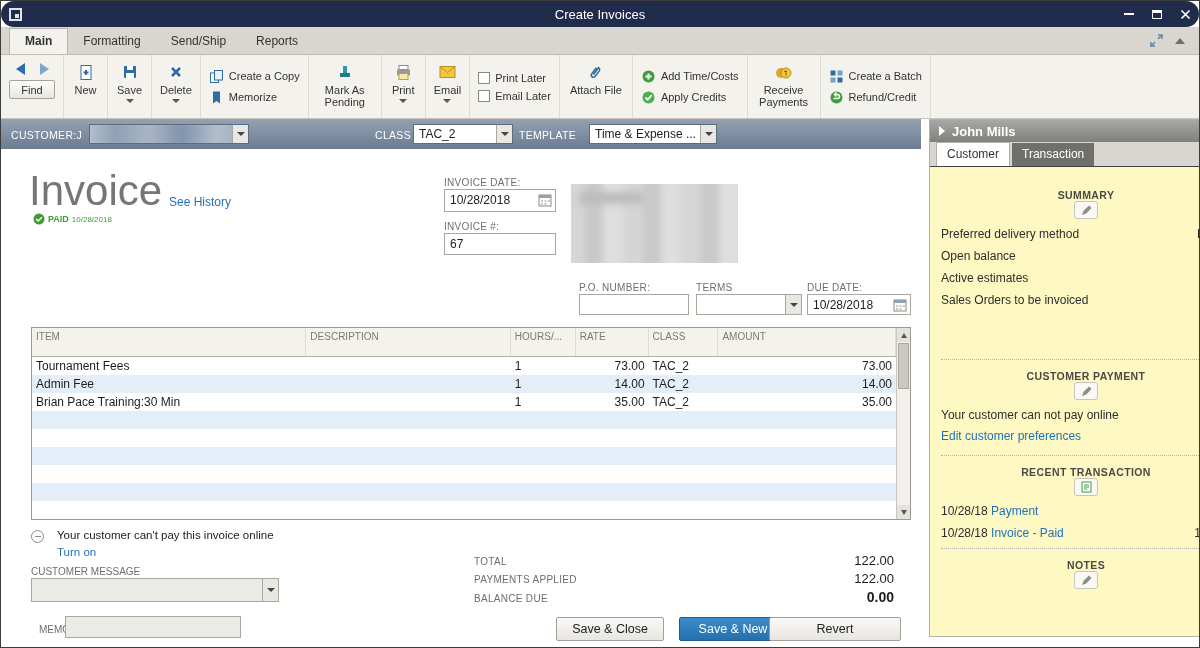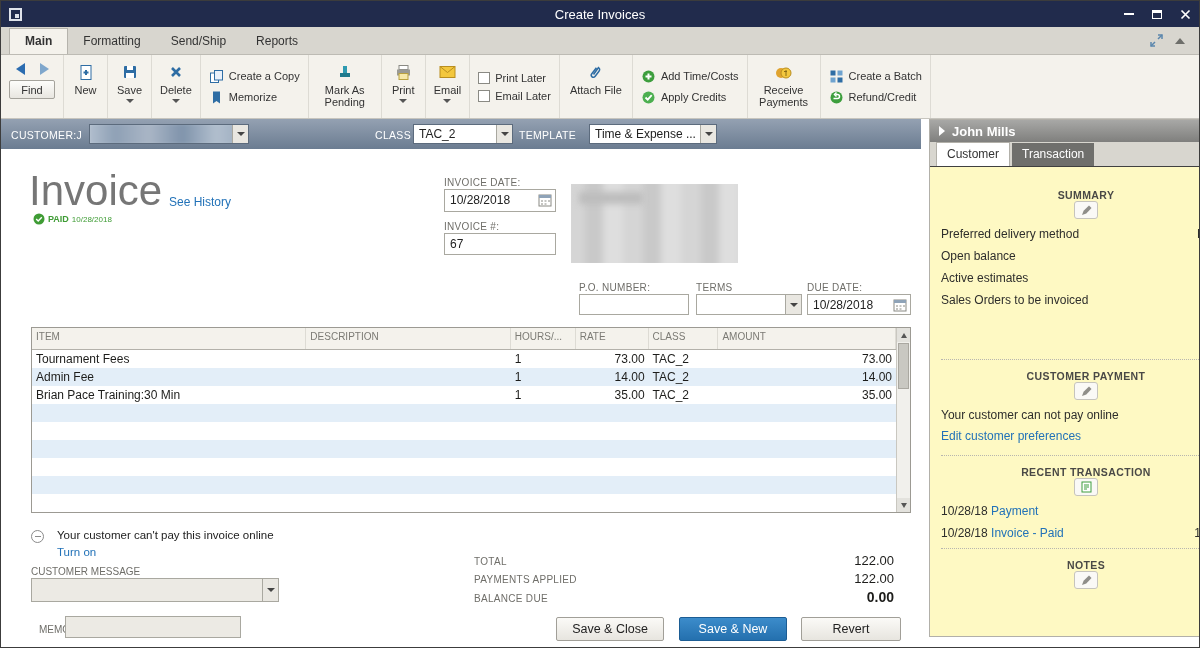--- a/index.html
+++ b/index.html
@@ -2,21 +2,21 @@
 <html><head>
 <meta charset="utf-8">
 <style>
   * { margin:0; padding:0; box-sizing:border-box; }
   body { font-family:"Liberation Sans", sans-serif; background:#777; }
   .win { position:relative; width:1200px; height:648px; background:#fff; overflow:hidden;
          border:1px solid #3c3c3c; }
 
   
   .titlebar { position:absolute; left:0; top:0; width:100%; height:26px; background:#212b4c;
-              display:flex; align-items:center; }
+              display:flex; align-items:center;border-radius:13px; }
   .app-icon { width:13px; height:13px; border:2px solid #dfe3ea; margin-left:8px; position:relative; }
   .app-icon::after { content:""; position:absolute; right:1px; bottom:1px; width:4px; height:4px; background:#dfe3ea; }
   .title { position:absolute; left:0; right:0; text-align:center; color:#fff; font-size:13px; }
   .winctl { margin-left:auto; display:flex; align-items:center; height:100%; z-index:2; }
   .wbtn { width:28px; height:100%; display:flex; align-items:center; justify-content:center; cursor:default; }
   .glyph-min { width:10px; height:2px; background:#fff; }
   .glyph-max { width:10px; height:9px; border:1.5px solid #fff; border-top-width:3px; }
 
   
   .tabrow { position:absolute; left:0; top:26px; width:100%; height:28px; background:#d8d6cf;
@@ -77,21 +77,21 @@
          padding:3px 5px; }
   .fld .cal { position:absolute; right:3px; top:3px; }
   .addr-blur { position:absolute; left:570px; top:65px; width:167px; height:79px; background:#d9d9d9; overflow:hidden; }
   .addr-blur::before { content:""; position:absolute; inset:-6px;
       background:repeating-linear-gradient(90deg,#d5d5d5 0 20px,#c9c9c9 20px 38px,#dedede 38px 58px);
       filter:blur(3px); }
   .addr-smudge { position:absolute; left:8px; top:8px; width:64px; height:12px; background:#bdbdbd; filter:blur(3px); }
 
   
   .table { position:absolute; left:30px; top:208px; width:880px; border:1px solid #9c9a93; background:#fff; }
-  .thead { display:flex; height:22px; background:#f4f2ec; border-bottom:1px solid #b3b1aa; margin-right:14px; }
+  .thead { display:flex; height:29px; background:#f4f2ec; border-bottom:1px solid #b3b1aa; margin-right:14px; }
   .th { font-size:10px; color:#7b7a74; padding:3px 4px; border-right:1px solid #dddbd4; overflow:hidden; white-space:nowrap; }
   .row { display:flex; height:18px; margin-right:14px; background:#fff; }
   .row.alt { background:#e3eef8; }
   .cell { font-size:12px; color:#1d1d1b; padding:2px 4px; overflow:hidden; white-space:nowrap; }
   .num { text-align:right; }
   .c-item{width:275px;} .c-desc{width:205px;} .c-hrs{width:65px;} .c-rate{width:73px;} .c-class{width:70px;} .c-amt{width:178px;}
   .vscroll { position:absolute; right:0; top:0; bottom:0; width:14px; background:#f1f0ec; border-left:1px solid #c9c7c0; }
   .sb-arrow { position:absolute; left:0; width:13px; height:14px; background:#e3e2dd; display:flex; align-items:center; justify-content:center; }
   .sb-thumb { position:absolute; left:1px; top:15px; width:11px; height:46px; background:#c9c8c2; border:1px solid #aaa8a1; }
   .tri-up-s { width:0;height:0;border-left:3.5px solid transparent;border-right:3.5px solid transparent;border-bottom:5px solid #555; }
@@ -498,21 +498,21 @@
         <span class="tval">122.00</span>
       </div>
       <div class="trow">
         <span class="tlabel">BALANCE DUE</span>
         <span class="tval bold">0.00</span>
       </div>
     </div>
 
     <div class="btn" style="left:555px;width:108px">Save &amp; Close</div>
     <div class="btn primary" style="left:678px;width:108px">Save &amp; New</div>
-    <div class="btn" style="left:800px;width:100px">Revert</div>
+    <div class="btn" style="left:768px;width:132px">Revert</div>
   </div>
 
   <div class="sidebar">
     <div class="sb-header">
       <span class="chev-right"></span>
       <span>John Mills</span>
     </div>
     <div class="sb-tabs">
       <div class="sb-tab active">Customer</div>
       <div class="sb-tab inactive">Transaction</div>

